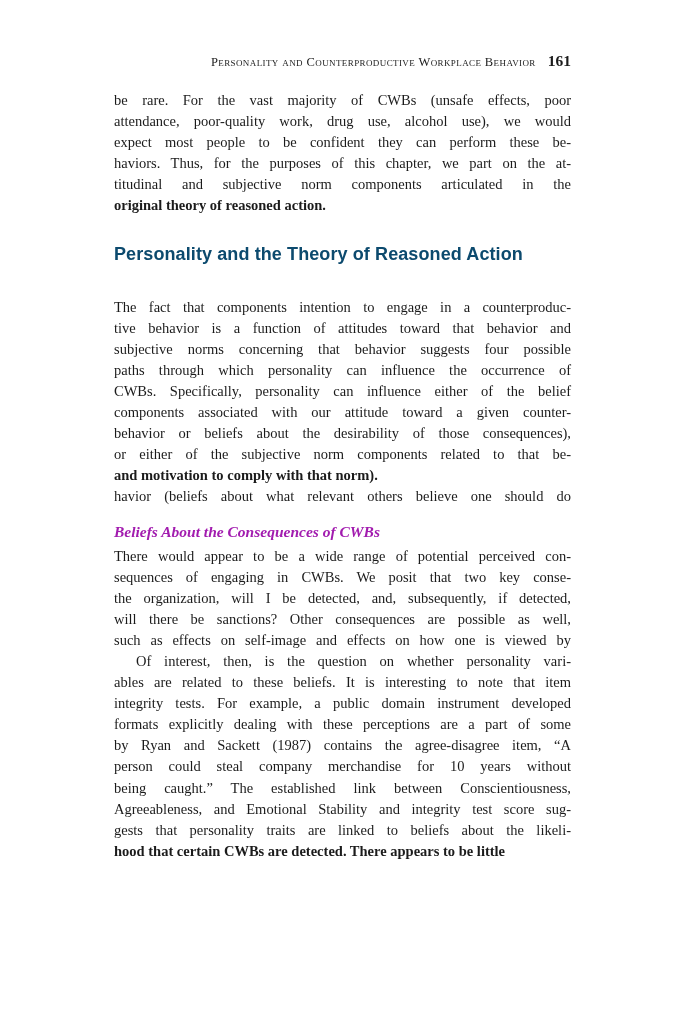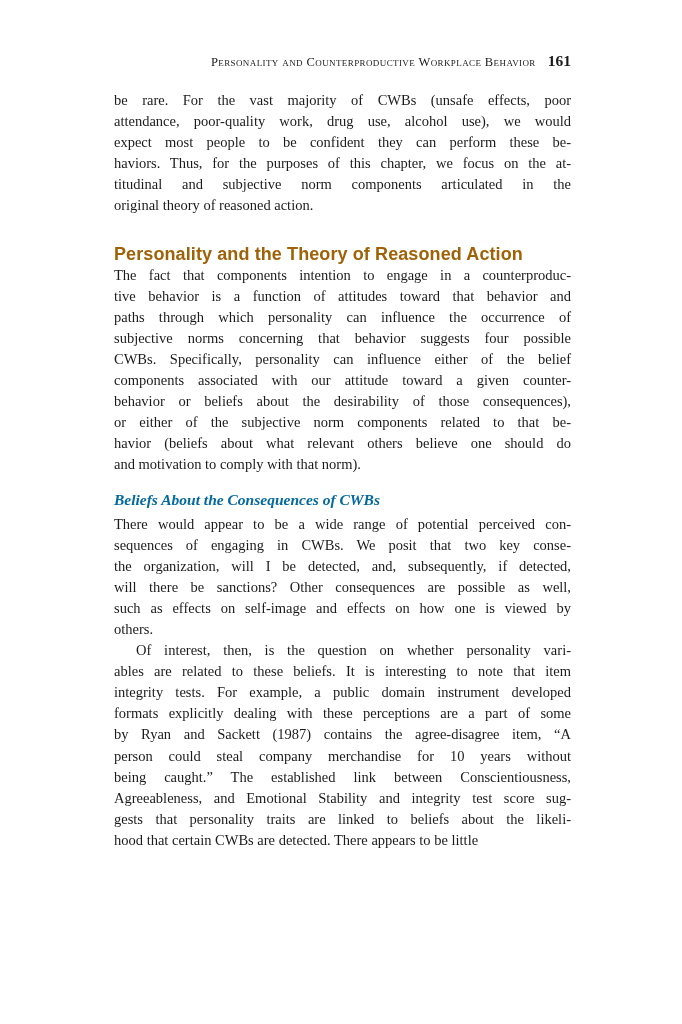--- a/index.html
+++ b/index.html
@@ -43,79 +43,79 @@
     font-size: 14.5px;
     line-height: 21.1px;
     margin: 0;
   }
   .line {
     text-align: justify;
     text-align-last: justify;
   }
   .line.last {
     text-align-last: left;
+    font-weight: bold;
   }
   .line.indent {
     text-indent: 22px;
   }
   .section-heading {
     font-family: "Liberation Sans", sans-serif;
     font-weight: bold;
     font-size: 18px;
-    margin: 27px 0 0 0;
-    color: #a16207;
+    margin: 27px 0 32px 0;
+    color: #0c4a6e;
     letter-spacing: 0.1px;
   }
   .sub-heading {
     font-family: "Liberation Serif", serif;
     font-weight: bold;
     font-style: italic;
     font-size: 15.5px;
     margin: 15px 0 5px 0;
-    color: #0369a1;
+    color: #a21caf;
   }
 </style>
 </head>
 <body>
 
 <div class="page">
   <div class="text-block">
     <div class="running-head">
       <span class="running-head-title">Personality and Counterproductive Workplace Behavior</span><span class="page-number">161</span>
     </div>
     <div id="page-body">
         <div class="para">
           <div class="line">be rare. For the vast majority of CWBs (unsafe effects, poor</div>
           <div class="line">attendance, poor-quality work, drug use, alcohol use), we would</div>
           <div class="line">expect most people to be confident they can perform these be-</div>
-          <div class="line">haviors. Thus, for the purposes of this chapter, we focus on the at-</div>
+          <div class="line">haviors. Thus, for the purposes of this chapter, we part on the at-</div>
           <div class="line">titudinal and subjective norm components articulated in the</div>
           <div class="line last">original theory of reasoned action.</div>
         </div>
         <h2 class="section-heading">Personality and the Theory of Reasoned Action</h2>
         <div class="para">
           <div class="line">The fact that components intention to engage in a counterproduc-</div>
           <div class="line">tive behavior is a function of attitudes toward that behavior and</div>
+          <div class="line">subjective norms concerning that behavior suggests four possible</div>
           <div class="line">paths through which personality can influence the occurrence of</div>
-          <div class="line">subjective norms concerning that behavior suggests four possible</div>
           <div class="line">CWBs. Specifically, personality can influence either of the belief</div>
           <div class="line">components associated with our attitude toward a given counter-</div>
           <div class="line">behavior or beliefs about the desirability of those consequences),</div>
           <div class="line">or either of the subjective norm components related to that be-</div>
+          <div class="line last">and motivation to comply with that norm).</div>
           <div class="line">havior (beliefs about what relevant others believe one should do</div>
-          <div class="line last">and motivation to comply with that norm).</div>
         </div>
         <h3 class="sub-heading">Beliefs About the Consequences of CWBs</h3>
         <div class="para">
           <div class="line">There would appear to be a wide range of potential perceived con-</div>
           <div class="line">sequences of engaging in CWBs. We posit that two key conse-</div>
           <div class="line">the organization, will I be detected, and, subsequently, if detected,</div>
           <div class="line">will there be sanctions? Other consequences are possible as well,</div>
           <div class="line">such as effects on self-image and effects on how one is viewed by</div>
-          <div class="line last">others.</div>
         </div>
         <div class="para">
           <div class="line indent">Of interest, then, is the question on whether personality vari-</div>
           <div class="line">ables are related to these beliefs. It is interesting to note that item</div>
           <div class="line">integrity tests. For example, a public domain instrument developed</div>
           <div class="line">formats explicitly dealing with these perceptions are a part of some</div>
           <div class="line">by Ryan and Sackett (1987) contains the agree-disagree item, “A</div>
           <div class="line">person could steal company merchandise for 10 years without</div>
           <div class="line">being caught.” The established link between Conscientiousness,</div>
           <div class="line">Agreeableness, and Emotional Stability and integrity test score sug-</div>

